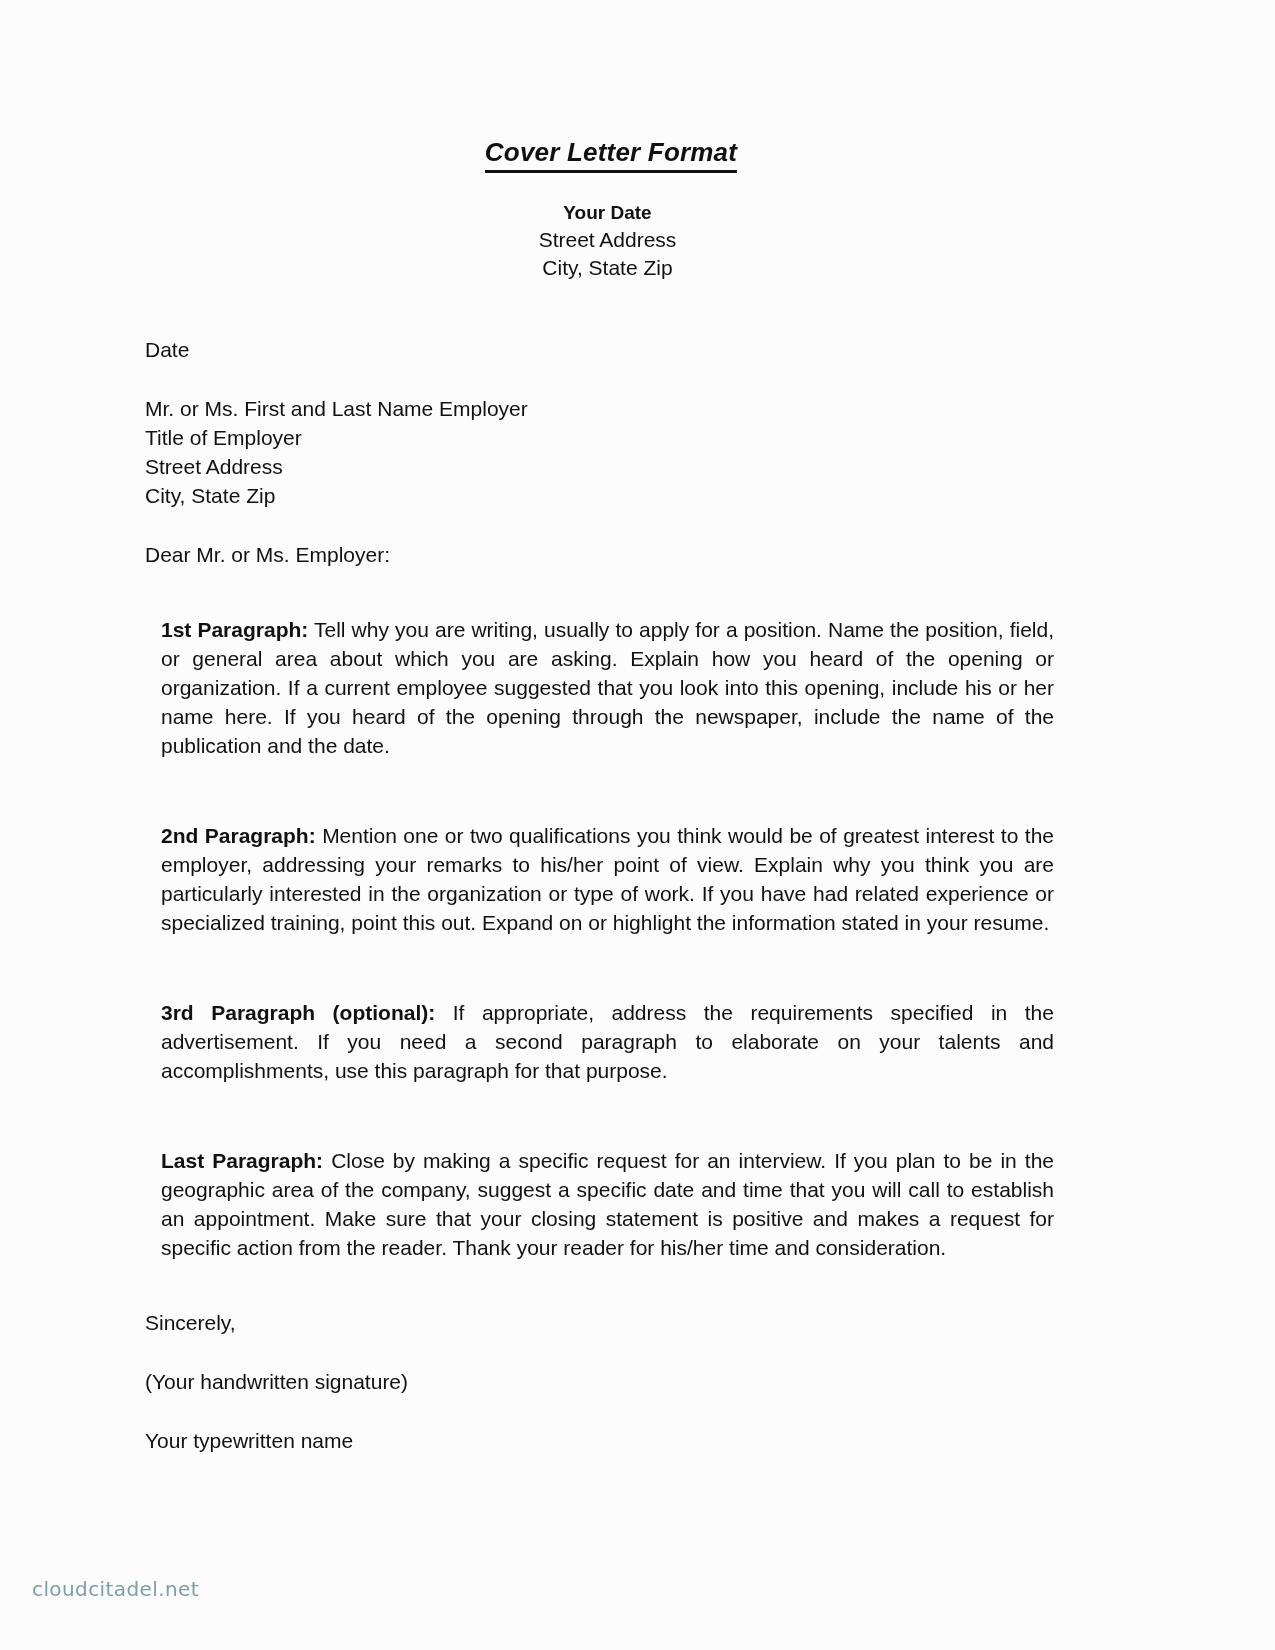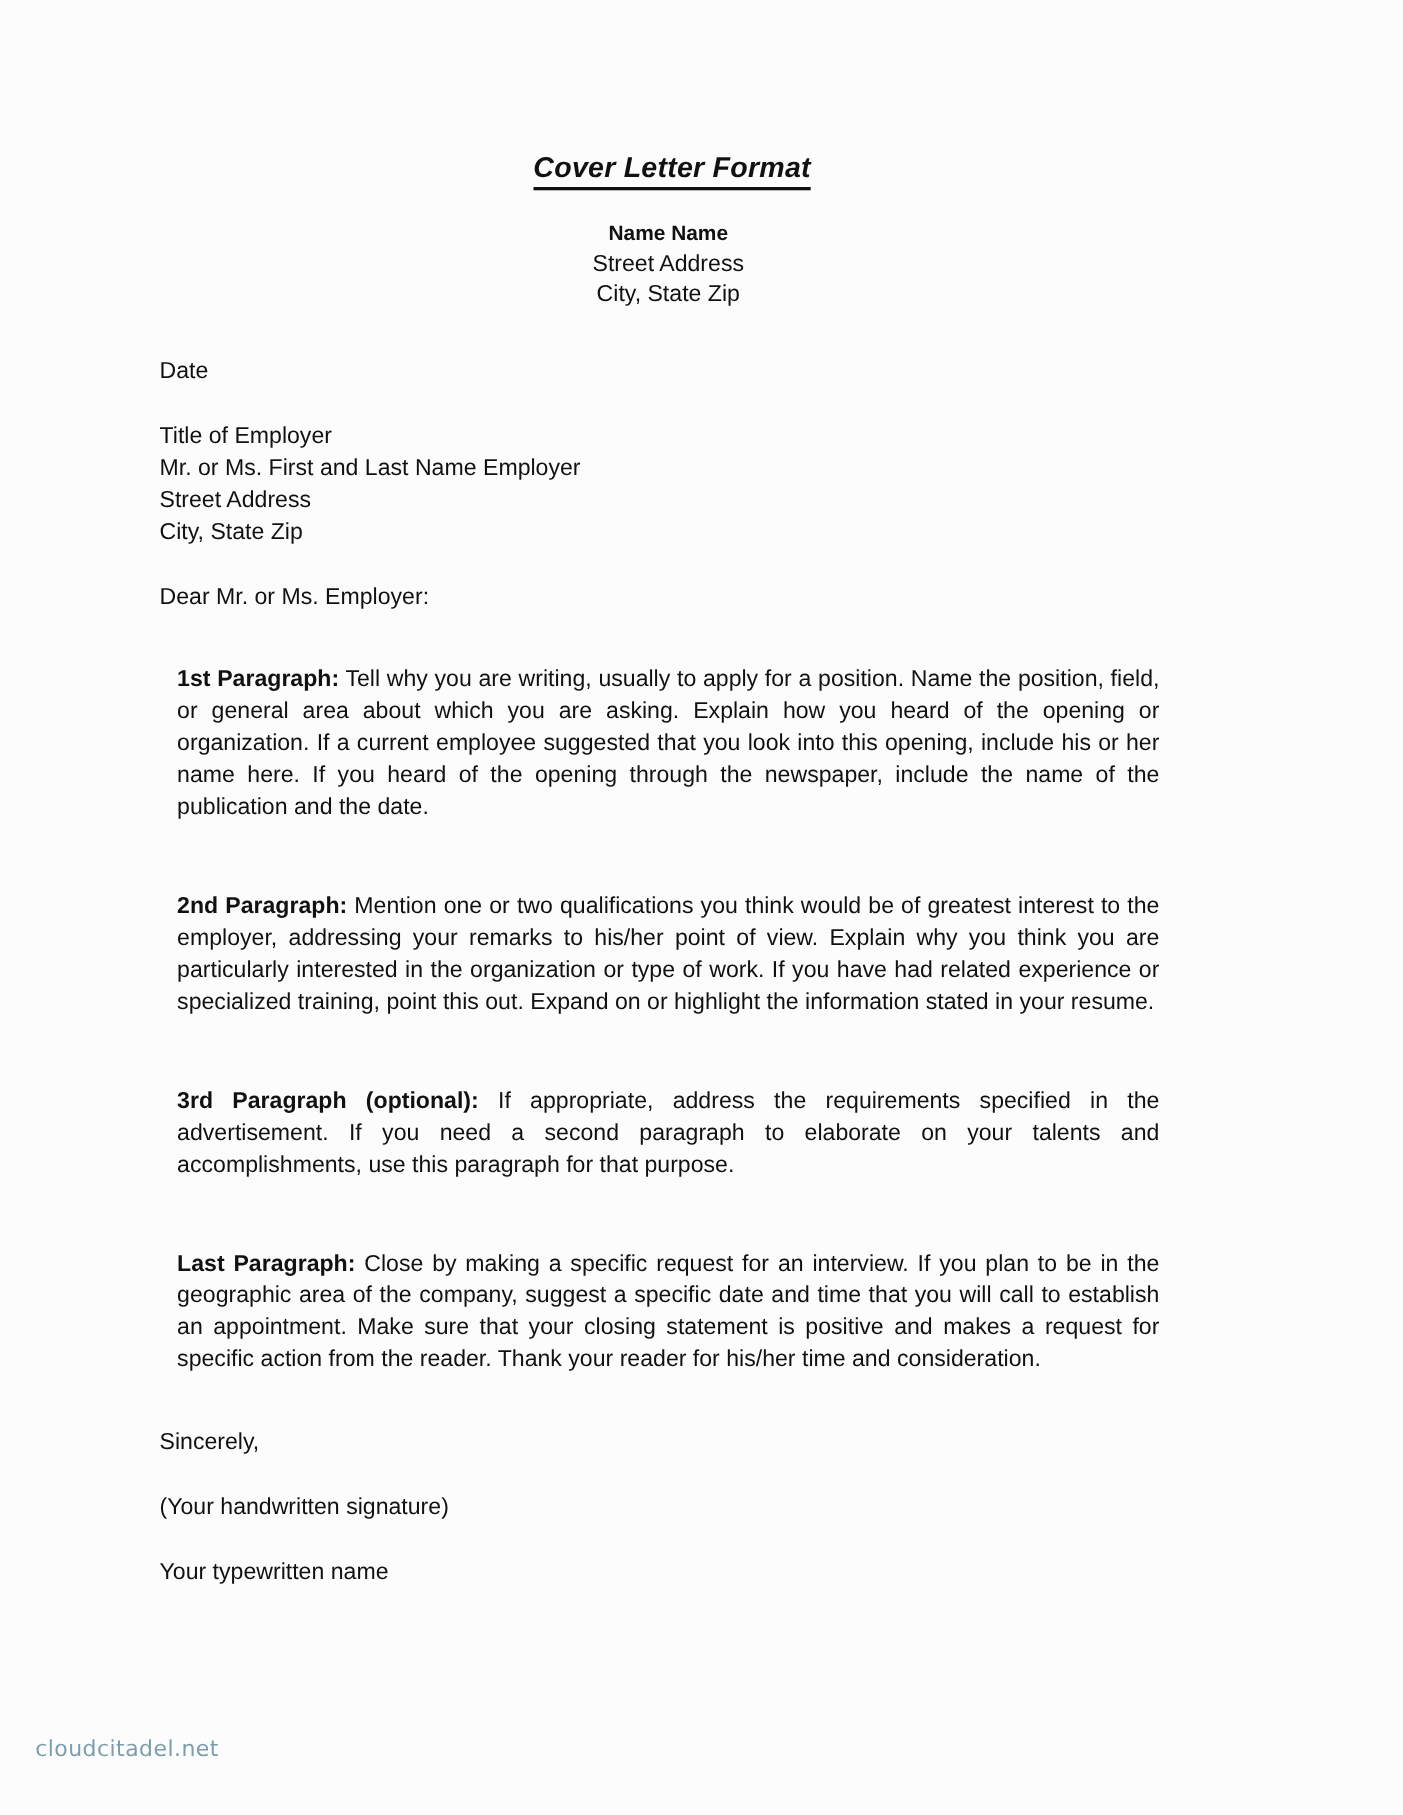--- a/index.html
+++ b/index.html
@@ -56,21 +56,21 @@
   .sender-name {
     font-weight: bold;
     font-size: 19px;
     line-height: 26px;
   }
 
   
   .body-col {
     position: absolute;
     left: 145px;
-    top: 323px;
+    top: 335px;
     width: 925px;
     font-size: 21px;
     line-height: 29px;
   }
 
   .line { white-space: pre; }
 
   .spacer-sm { height: 29px; }
   .spacer-md { height: 30px; }
 
@@ -103,34 +103,34 @@
 </head>
 <body>
 
 <div class="page">
 
   <div class="doc-title-wrap">
     <span class="doc-title">Cover Letter Format</span>
   </div>
 
   <div class="sender-block">
-    <div class="sender-name">Name Name</div>
+    <div class="sender-name">Your Date</div>
     <div>Street Address</div>
     <div>City, State Zip</div>
   </div>
 
   <div class="body-col">
 
     <div class="line">Date</div>
 
     <div class="spacer-md"></div>
 
     <div class="addr-block">
+      <span class="line">Mr. or Ms. First and Last Name Employer</span>
       <span class="line">Title of Employer</span>
-      <span class="line">Mr. or Ms. First and Last Name Employer</span>
       <span class="line">Street Address</span>
       <span class="line">City, State Zip</span>
     </div>
 
     <div class="spacer-md"></div>
 
     <div class="salutation">Dear Mr. or Ms. Employer:</div>
 
     <div class="spacer-md"></div>
 

